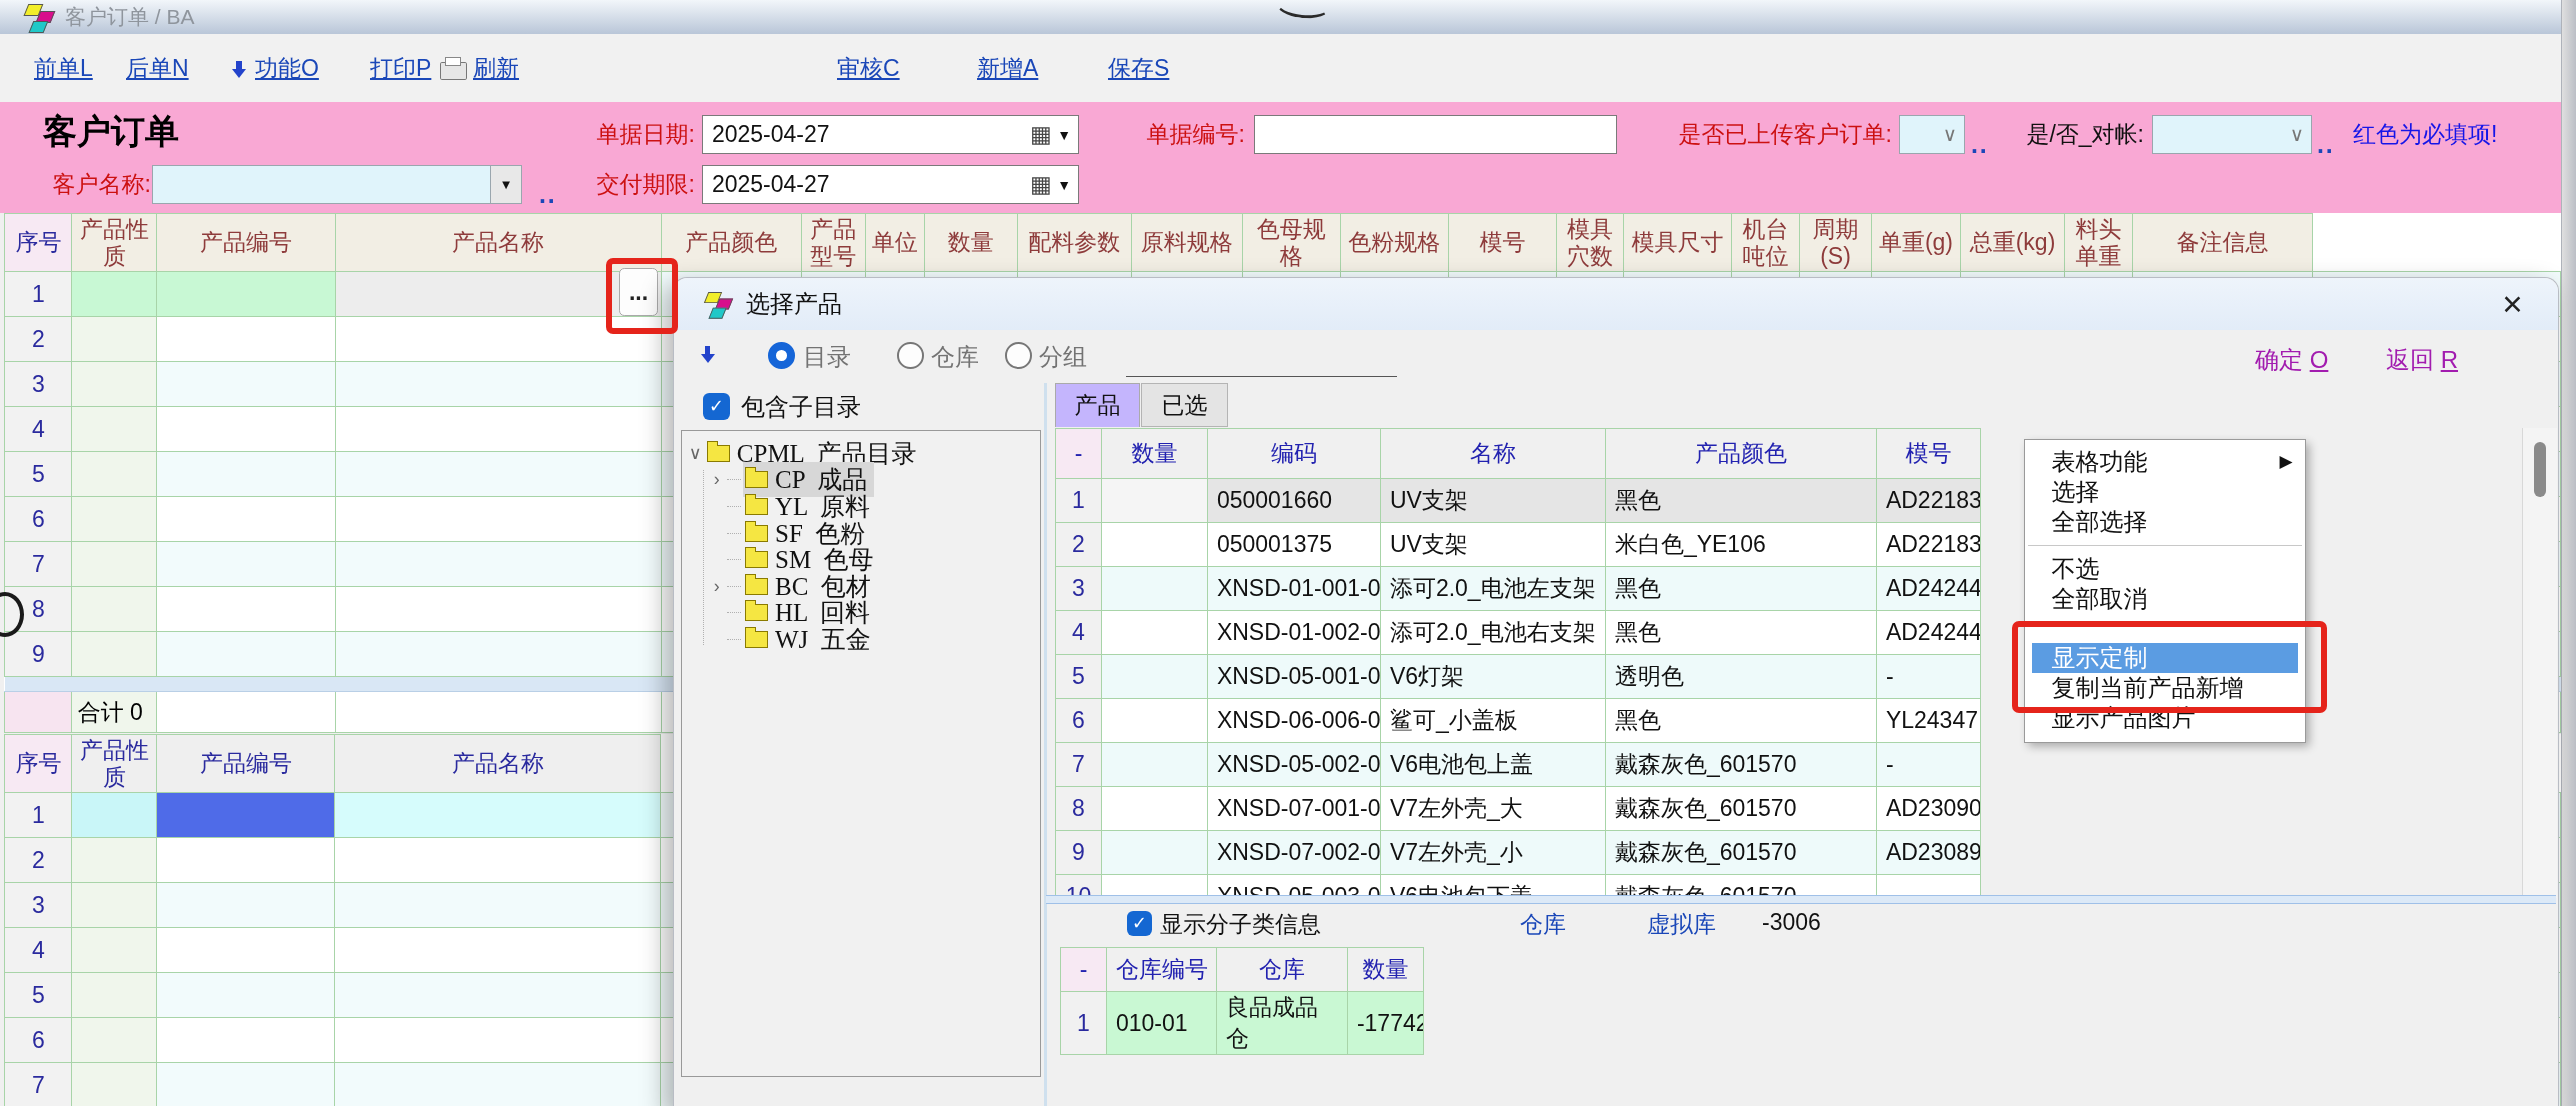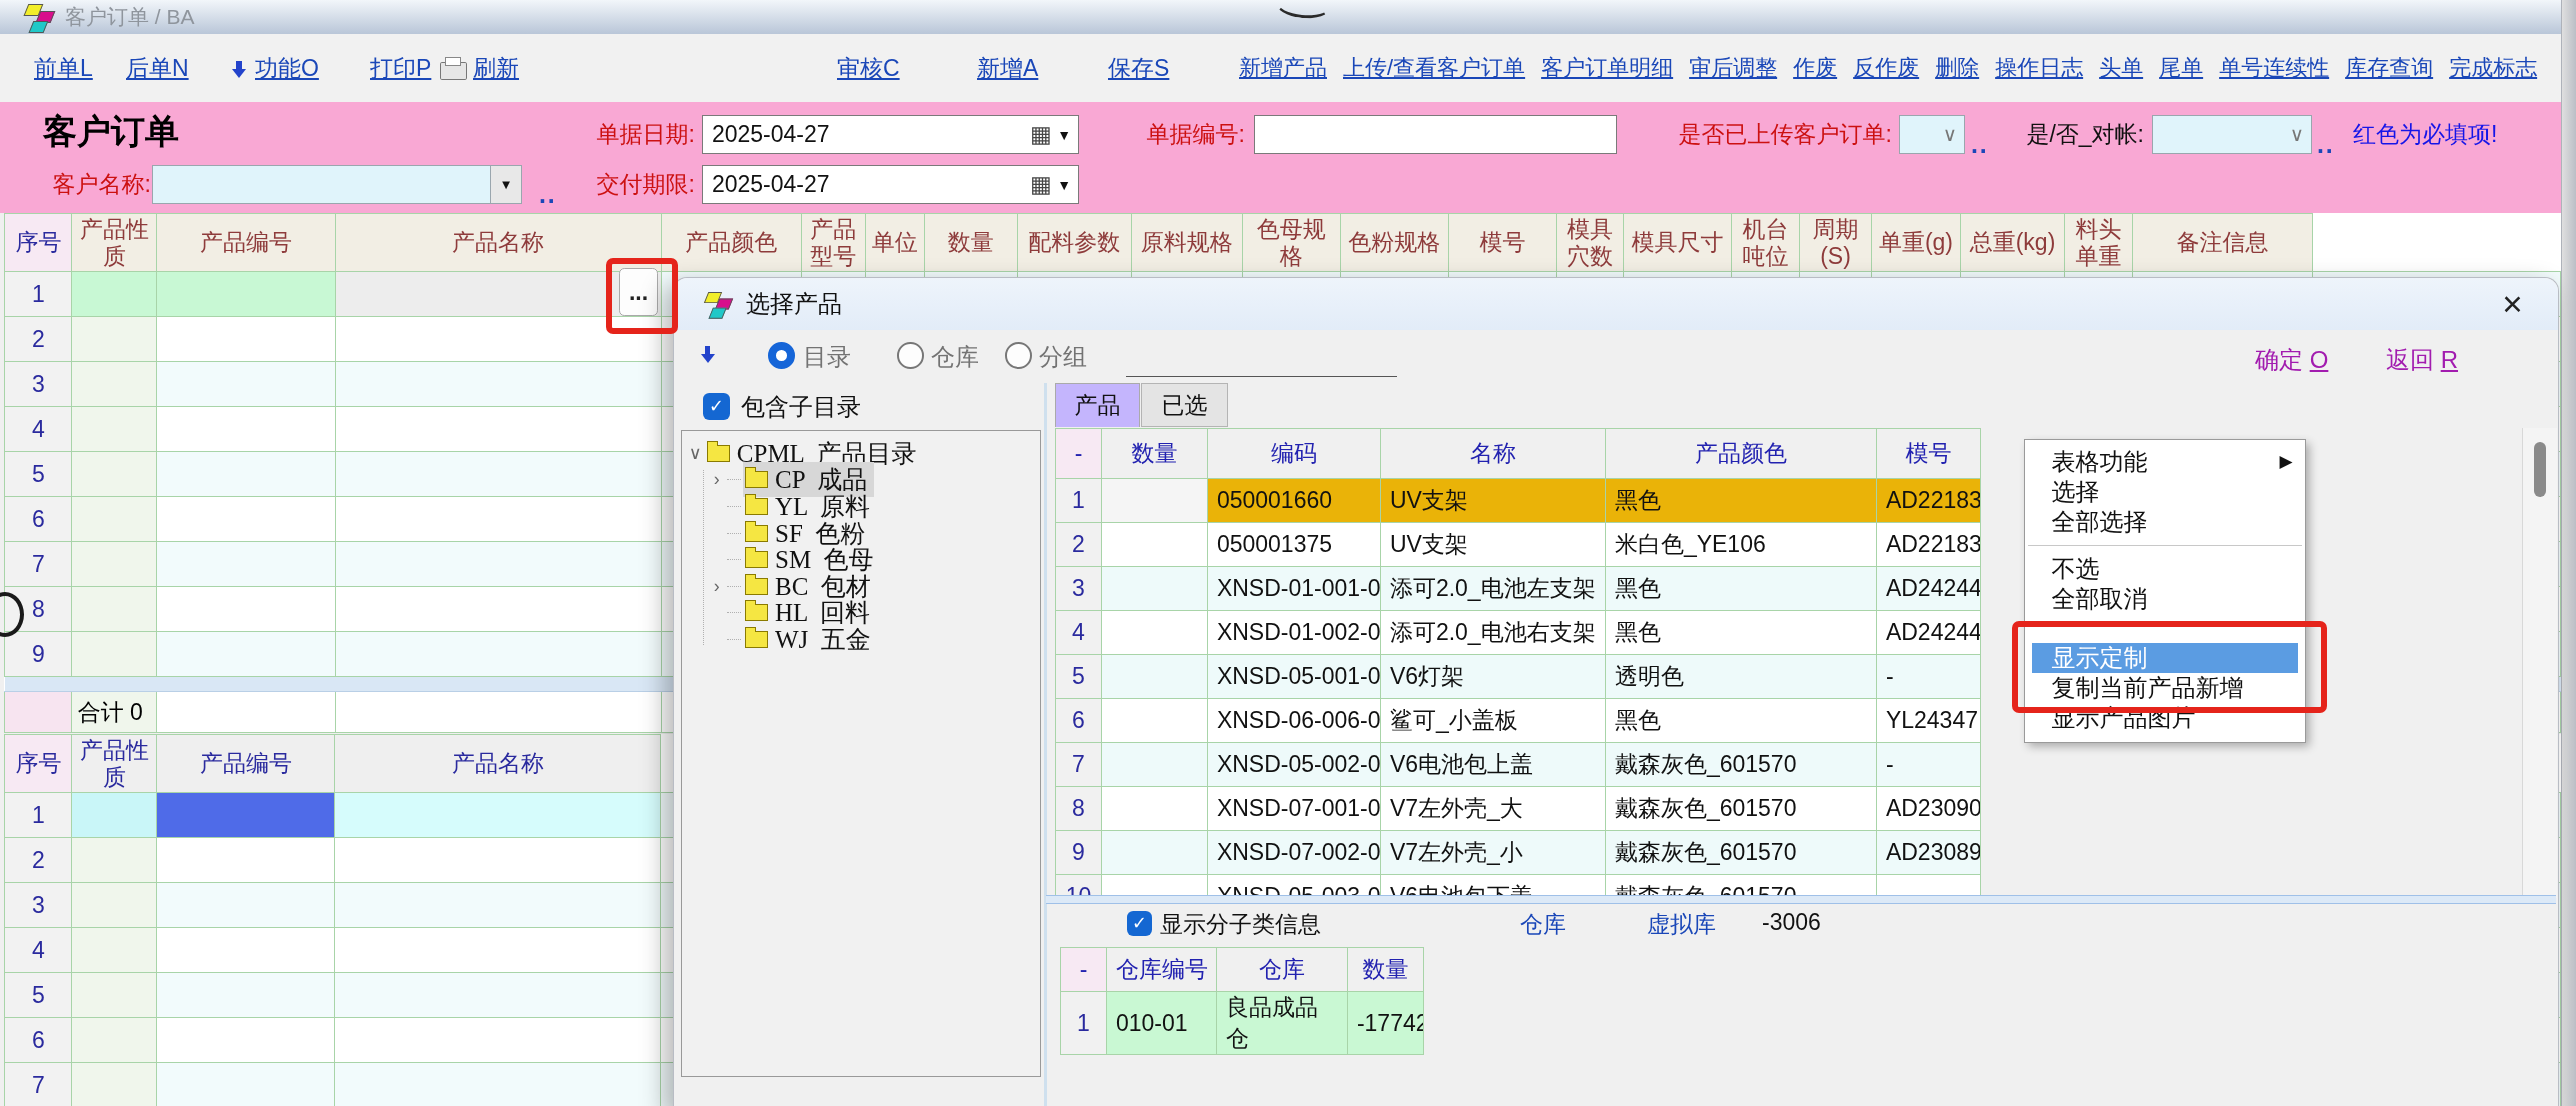--- a/index.html
+++ b/index.html
@@ -127,21 +127,21 @@
   .tab.inactive{background:#e4e4e4;border:0.9px solid #b4b4b4}
   .prod-wrap{position:absolute;left:381px;top:150px;width:927px;height:470px;overflow:hidden}
   table.dtable{border-collapse:collapse;table-layout:fixed;background:#fff;width:925px}
   table.dtable th,table.dtable td{border:0.9px solid #a8d4a8;font-weight:normal;font-size:23px;
       padding:0 8.9px;box-sizing:border-box;overflow:hidden;white-space:nowrap}
   table.dtable th{height:50px;background:#f0f0f0;color:#2222b0;text-align:center}
   table.dtable th:first-child{background:#f7e9f3}
   table.dtable td{height:44px;background:#fff}
   table.dtable td:first-child{background:#f1f1f1;color:#2a2a9e;text-align:center}
   #prod-table tbody tr:nth-of-type(odd) td:nth-child(n+2){background:#eefafa}
-  #prod-table tbody tr:first-of-type td:nth-child(n+3){background:#eab308}
+  #prod-table tbody tr:first-of-type td:nth-child(n+3){background:#e5e5e5}
   #prod-table tbody tr:first-of-type td:nth-child(2){background:#f5f5f5}
   .dlg-scroll{position:absolute;left:1848px;top:150px;width:34px;height:470px;background:#f4f4f4;
       border-left:0.9px solid #d8d8d8}
   .dlg-thumb{position:absolute;left:10.6px;top:14px;width:12.4px;height:55px;background:#8a8a8a;border-radius:6.2px;cursor:pointer}
   .splitter{position:absolute;left:372px;top:617px;width:1510px;height:7px;background:#dce9f7;
       border-top:1.8px solid #9fc0e8;border-bottom:1.8px solid #9fc0e8}
   
   .foot-cb{position:absolute;left:453px;top:633px;width:25px;height:25px}
   .foot-cb-label{position:absolute;left:486px;top:631px;font-size:23px}
   .foot-link{position:absolute;top:631px;font-size:23px;color:#1a47b8;cursor:pointer}
@@ -186,36 +186,20 @@
   <span class="tb" style="left:34px">前单L</span>
   <span class="tb" style="left:126px">后单N</span>
   <span class="blue-arrow" style="left:232px;top:26.6px"></span>
   <span class="tb" style="left:255px">功能O</span>
   <span class="tb" style="left:370px">打印P</span>
   <span class="printer-icon" style="left:440px;top:28px"></span>
   <span class="tb" style="left:473px">刷新</span>
   <span class="tb" style="left:837px">审核C</span>
   <span class="tb" style="left:977px">新增A</span>
   <span class="tb" style="left:1108px">保存S</span>
-  <div class="tb-right">
-
-  <span>新增产品</span>
-      <span>上传/查看客户订单</span>
-      <span>客户订单明细</span>
-      <span>审后调整</span>
-      <span>作废</span>
-      <span>反作废</span>
-      <span>删除</span>
-      <span>操作日志</span>
-      <span>头单</span>
-      <span>尾单</span>
-      <span>单号连续性</span>
-      <span>库存查询</span>
-      <span>完成标志</span>
-    </div>
 </div>
 
 <div class="header-area">
   <div class="page-title">客户订单</div>
 
   <div class="flabel red" style="left:567px;top:13.3px;width:128px;justify-content:flex-end">单据日期:</div>
   <div class="input" style="left:702px;top:13.3px;width:377px">
     <span>2025-04-27</span>
     <span class="cal-icons">
         <span class="cal-glyph">▦</span>

